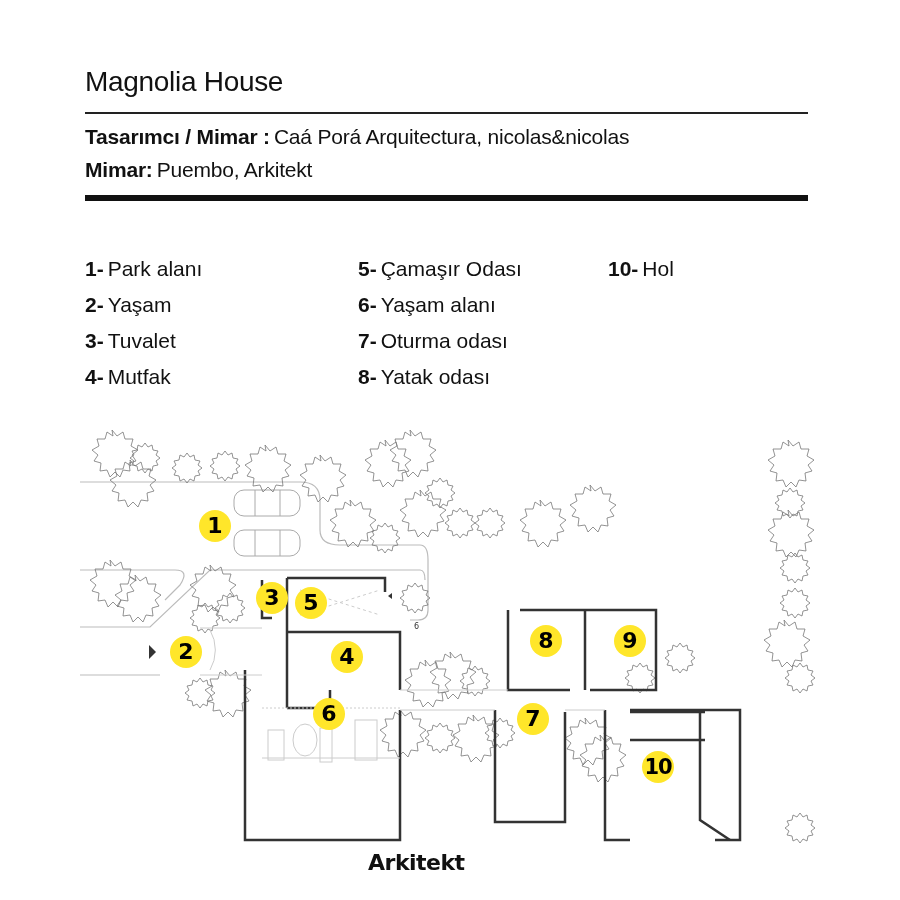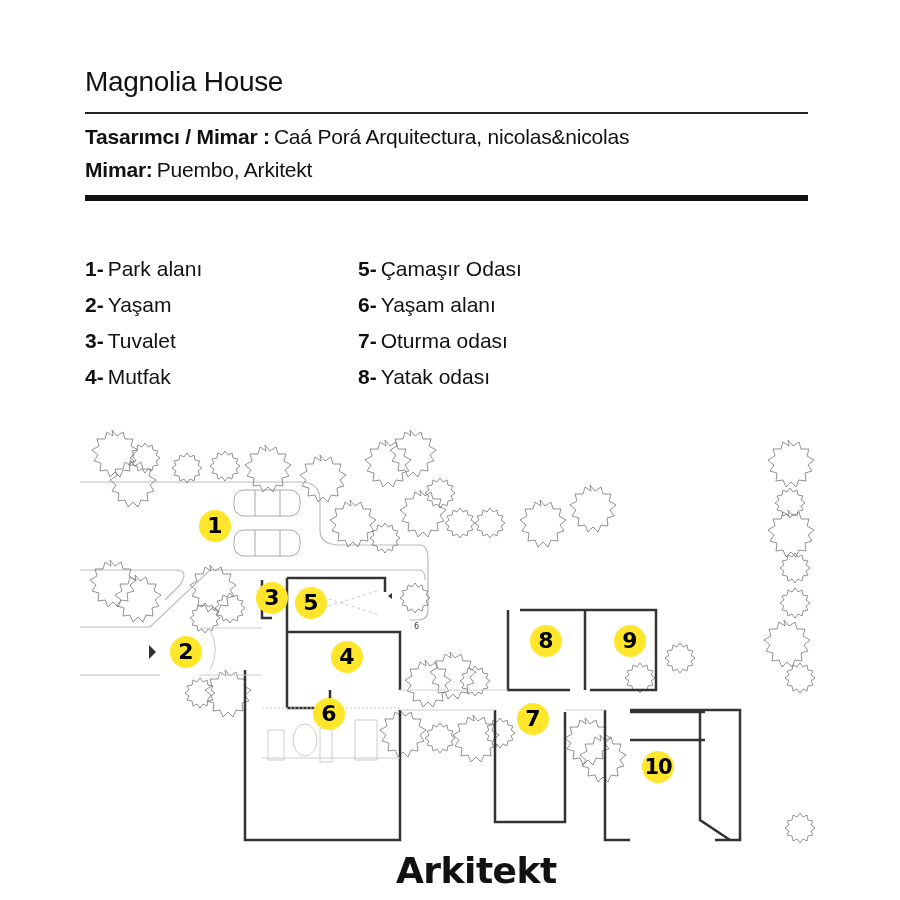--- a/index.html
+++ b/index.html
@@ -10,21 +10,21 @@
   .meta b { font-weight: bold; margin-right: 4px; }
   .meta1 { top: 125px; }
   .meta2 { top: 158px; }
   .rule-thick { position: absolute; left: 85px; top: 195px; width: 723px; height: 6px; background: #111; }
   .legend { position: absolute; top: 255px; font-size: 21px; }
   .legend .item { height: 36px; line-height: 28px; white-space: nowrap; }
   .legend .num { font-weight: bold; margin-right: 4px; }
   .col1 { left: 85px; } .col2 { left: 320px; margin-left: 38px; } .col3 { left: 608px; }
   .plan { position: absolute; left: 70px; top: 410px; width: 790px; height: 440px; }
   .badge { position: absolute; width: 32px; height: 32px; border-radius: 50%; background: #ffe62a; color: #000; font-weight: bold; font-size: 22px; text-align: center; line-height: 32px; font-family: "DejaVu Sans", sans-serif; }
-  .logo { position: absolute; left: 396px; top: 850px; font-size: 36px; font-weight: bold; font-family: "DejaVu Sans", sans-serif; letter-spacing: -0.5px; }
+  .logo { position: absolute; left: 368px; top: 850px; font-size: 22px; font-weight: bold; font-family: "DejaVu Sans", sans-serif; letter-spacing: -0.5px; }
 </style>
 </head>
 <body>
 
 <div class="title">Magnolia House</div>
 <div class="rule-thin"></div>
 
 <div class="meta meta1">
   <b>Tasarımcı / Mimar :</b><span>Caá Porá Arquitectura, nicolas&amp;nicolas</span>
 </div>
@@ -39,20 +39,21 @@
   <div class="item"><span class="num">3-</span><span>Tuvalet</span></div>
   <div class="item"><span class="num">4-</span><span>Mutfak</span></div>
 </div>
 <div class="legend col2">
   <div class="item"><span class="num">5-</span><span>Çamaşır Odası</span></div>
   <div class="item"><span class="num">6-</span><span>Yaşam alanı</span></div>
   <div class="item"><span class="num">7-</span><span>Oturma odası</span></div>
   <div class="item"><span class="num">8-</span><span>Yatak odası</span></div>
 </div>
 <div class="legend col3">
+  <div class="item"><span class="num">10-</span><span>Hol</span></div>
 </div>
 
 <svg class="plan" viewBox="70 410 790 440" width="790" height="440" xmlns="http://www.w3.org/2000/svg">
   <defs>
     <g id="tree-sm">
       <path d="M0,-12 l3,4 4,-2 1,5 5,1 -2,4 4,3 -4,3 2,4 -5,1 -1,5 -4,-2 -3,4 -3,-4 -4,2 -1,-5 -5,-1 2,-4 -4,-3 4,-3 -2,-4 5,-1 1,-5 4,2z" fill="none" stroke="#777" stroke-width="0.8"></path>
     </g>
     <g id="tree-lg">
       <path d="M0,-20 l5,6 6,-4 2,7 8,0 -2,7 7,4 -6,5 4,6 -7,2 1,8 -7,-1 -3,7 -5,-5 -5,5 -3,-7 -7,1 1,-8 -7,-2 4,-6 -6,-5 7,-4 -2,-7 8,0 2,-7 6,4z" fill="none" stroke="#777" stroke-width="0.8"></path>
     </g>

